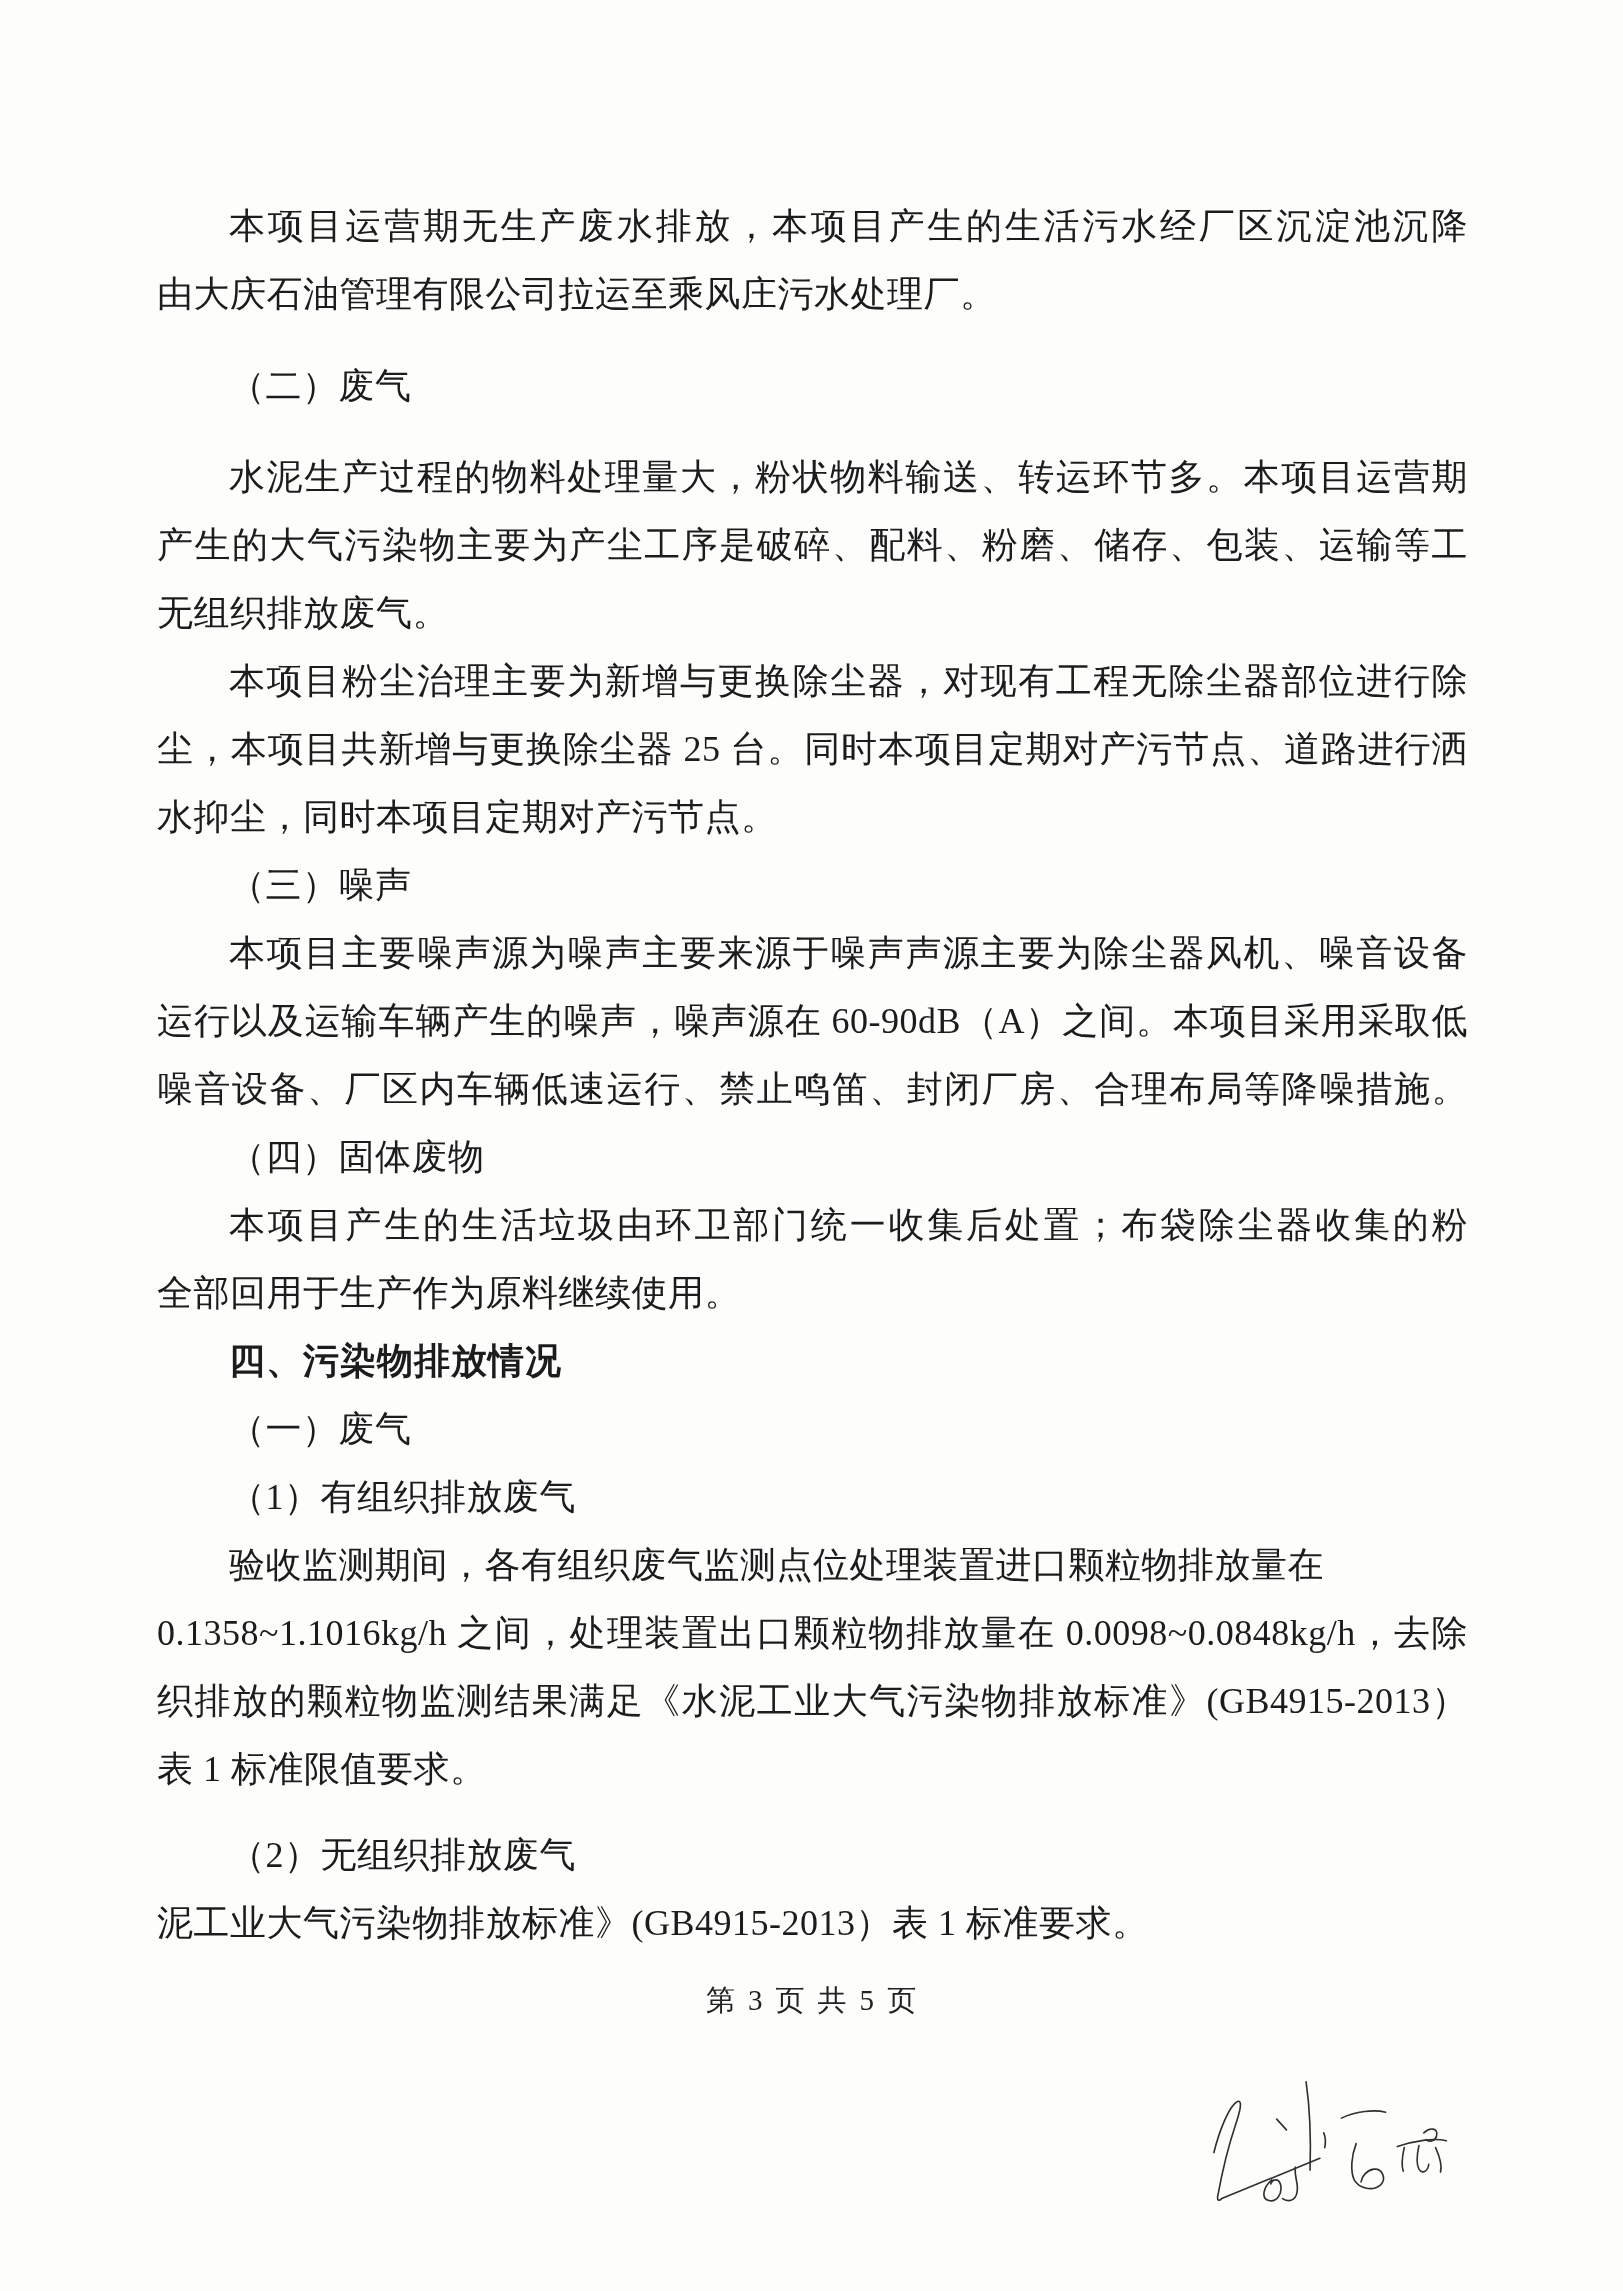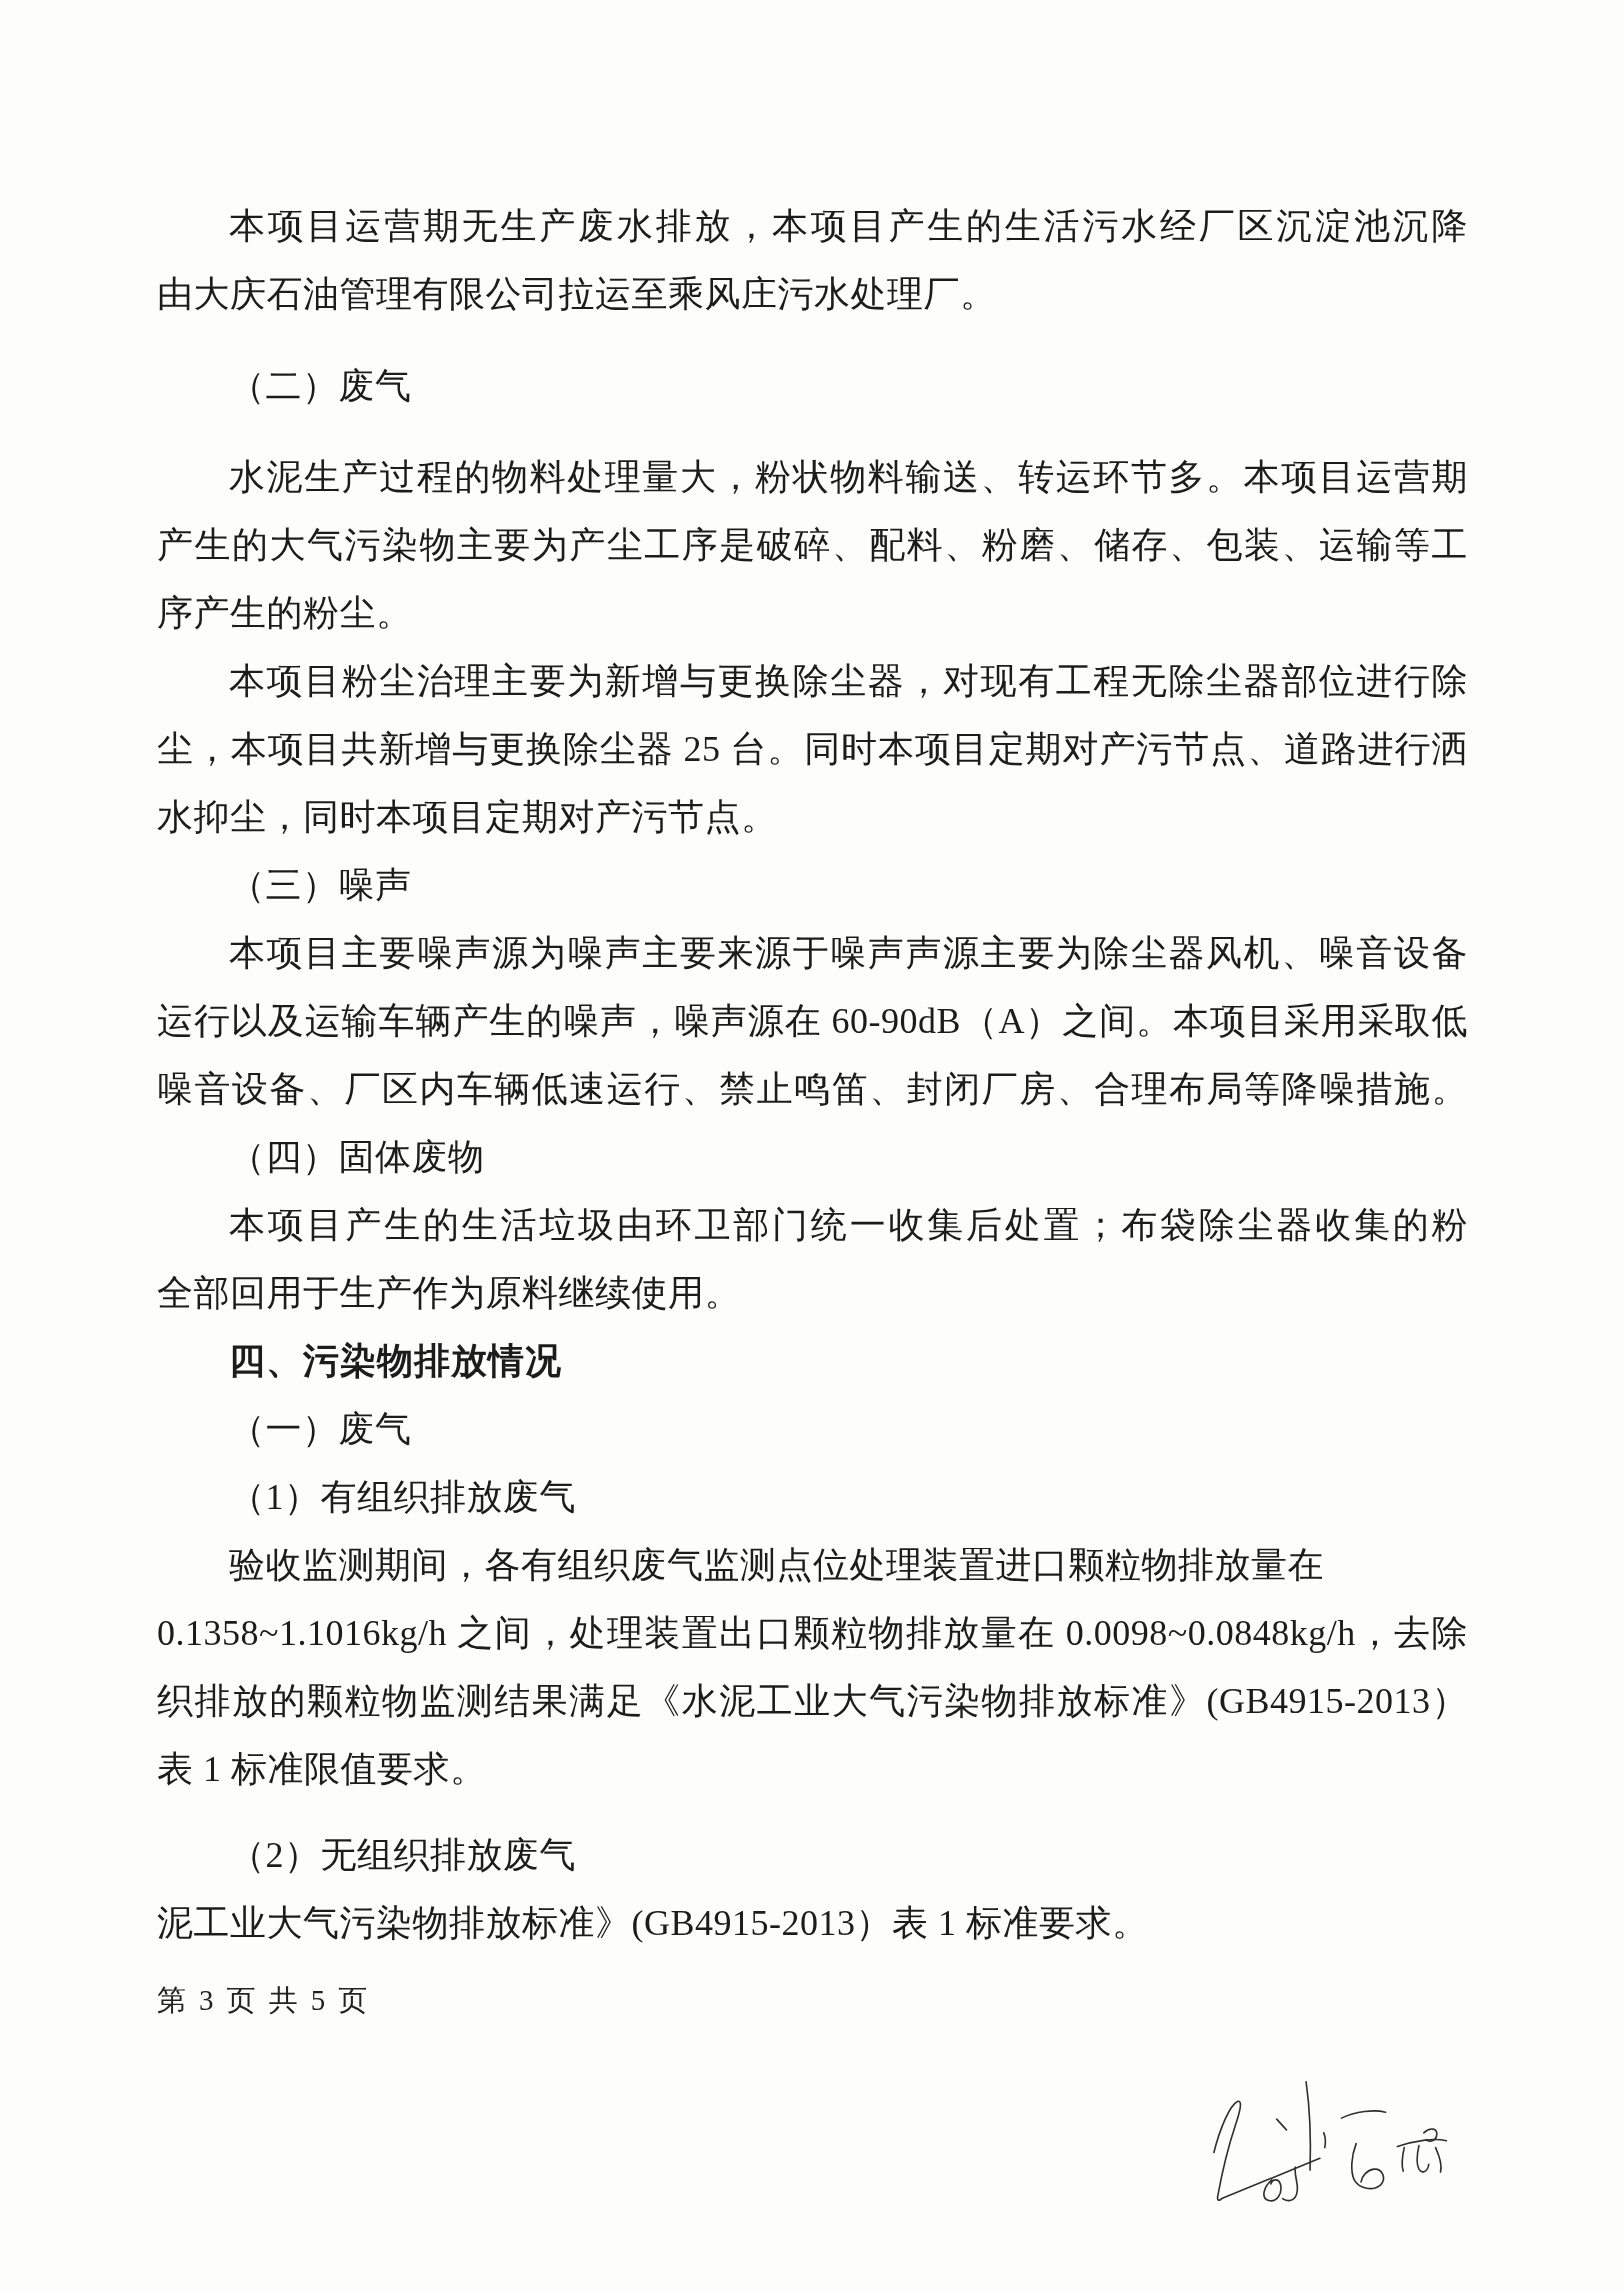--- a/index.html
+++ b/index.html
@@ -35,21 +35,21 @@
   .sec-gap-sm { margin-top: 17.6px; }
   .bold-head {
     font-family: "Liberation Sans", "DejaVu Sans", sans-serif;
     font-weight: 700;
     letter-spacing: 1px;
   }
   .footer {
     margin-top: 23.5px;
     font-size: 29px;
     line-height: 41px;
-    text-align: left;
+    text-align: center;
     letter-spacing: 2.9px;
     color: #222;
   }
   .signature {
     position: absolute;
     left: 1157px;
     top: 2070px;
     width: 467px;
     height: 214px;
   }
@@ -60,21 +60,21 @@
 
 <div class="page">
 
   <div class="ln indent">本项目运营期无生产废水排放，本项目产生的生活污水经厂区沉淀池沉降后，</div>
   <div class="ln natural">由大庆石油管理有限公司拉运至乘风庄污水处理厂。</div>
 
   <div class="ln natural indent sec-gap-lg">（二）废气</div>
 
   <div class="ln indent">水泥生产过程的物料处理量大，粉状物料输送、转运环节多。本项目运营期</div>
   <div class="ln">产生的大气污染物主要为产尘工序是破碎、配料、粉磨、储存、包装、运输等工</div>
-  <div class="ln natural">序产生的粉尘。</div>
+  <div class="ln natural">无组织排放废气。</div>
 
   <div class="ln indent">本项目粉尘治理主要为新增与更换除尘器，对现有工程无除尘器部位进行除</div>
   <div class="ln">尘，本项目共新增与更换除尘器 25 台。同时本项目定期对产污节点、道路进行洒</div>
   <div class="ln natural">水抑尘，同时本项目定期对产污节点。</div>
 
   <div class="ln natural indent">（三）噪声</div>
 
   <div class="ln indent">本项目主要噪声源为噪声主要来源于噪声声源主要为除尘器风机、噪音设备</div>
   <div class="ln">运行以及运输车辆产生的噪声，噪声源在 60-90dB（A）之间。本项目采用采取低</div>
   <div class="ln">噪音设备、厂区内车辆低速运行、禁止鸣笛、封闭厂房、合理布局等降噪措施。</div>

